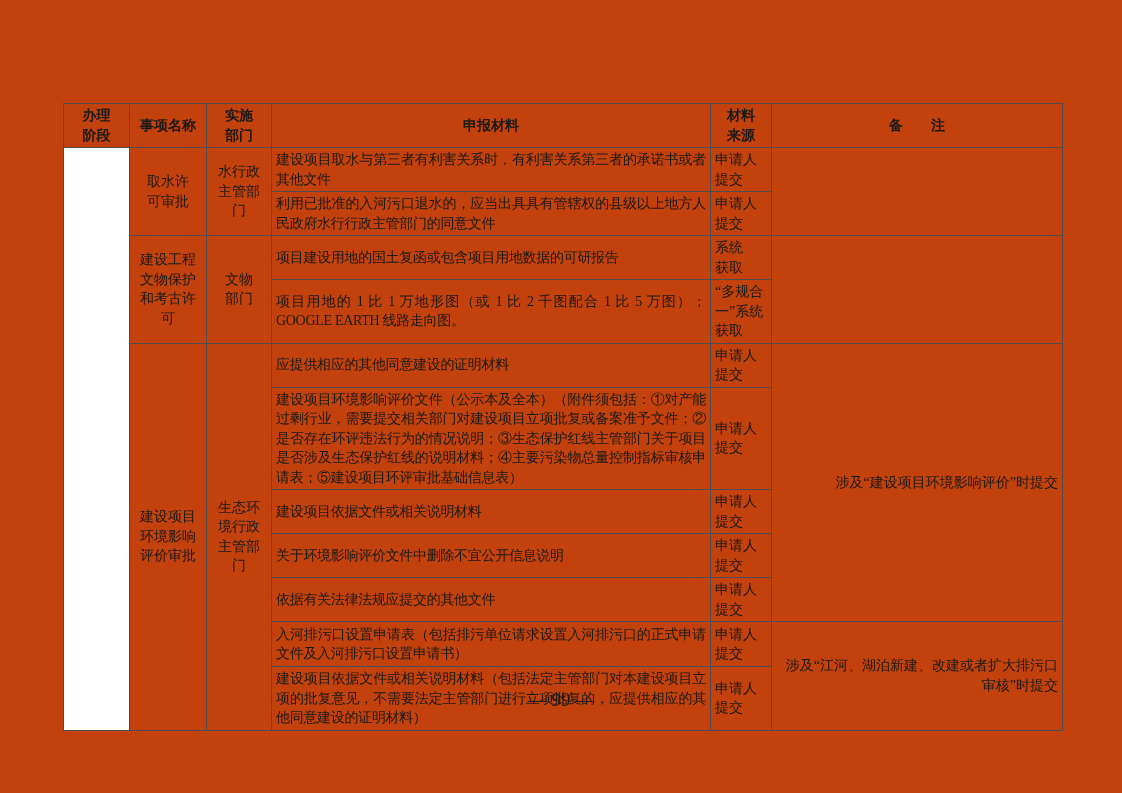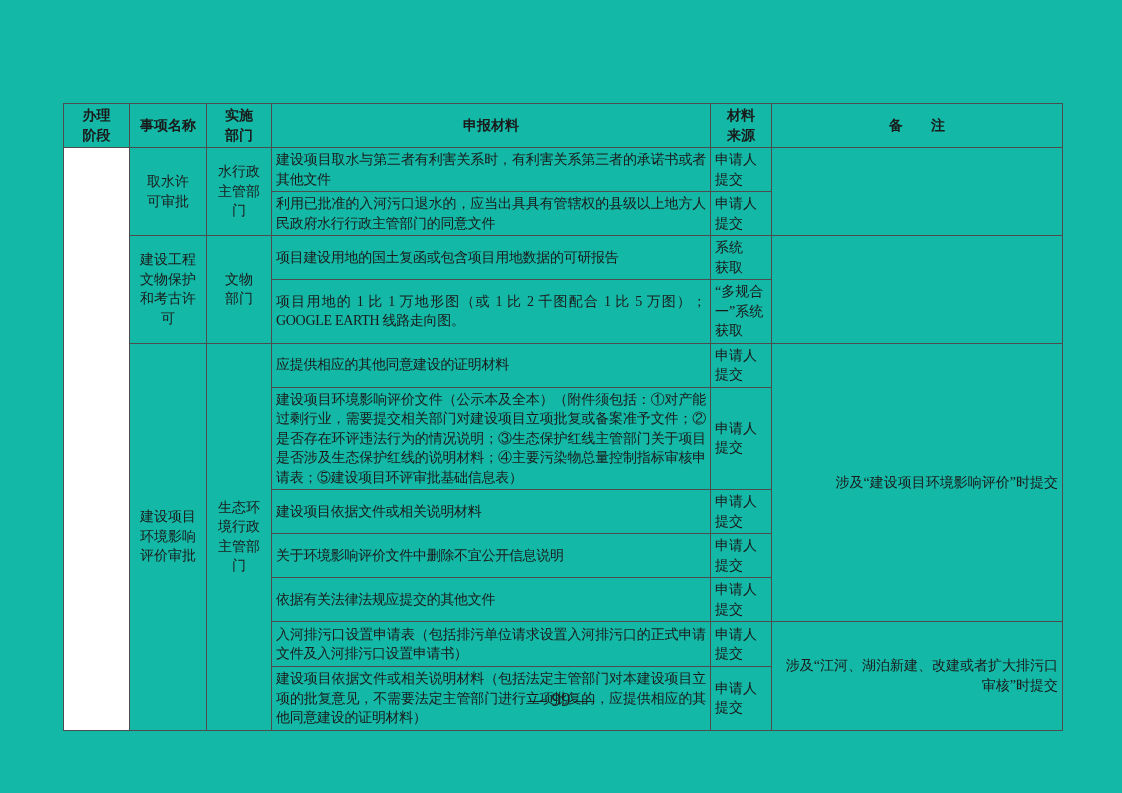--- a/index.html
+++ b/index.html
@@ -1,21 +1,21 @@
 <!DOCTYPE html>
 <html lang="zh"><head>
 <meta charset="utf-8">
 <style>
   html,body{margin:0;padding:0;}
   body{
     width:1122px;height:793px;position:relative;background:#ffffff;
     font-family:"Liberation Serif","DejaVu Serif",serif;
     color:#1a1a1a;
   }
-  .page{position:absolute;inset:0;background:#14b8a6;}
+  .page{position:absolute;inset:0;background:#c2410c;}
   table.doc{
     position:absolute;left:63px;top:103px;
     border-collapse:collapse;table-layout:fixed;
     width:999px;
   }
   table.doc td,table.doc th{
     border:1px solid #4d4d4d;
     font-size:14px;line-height:19.5px;
     vertical-align:middle;
     padding:2px 4px;

